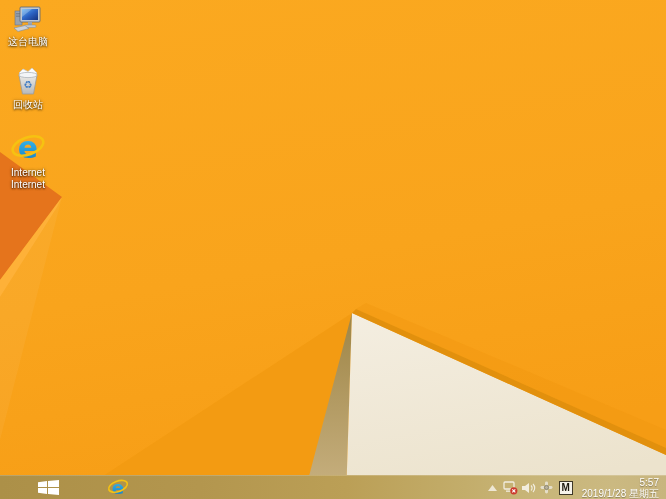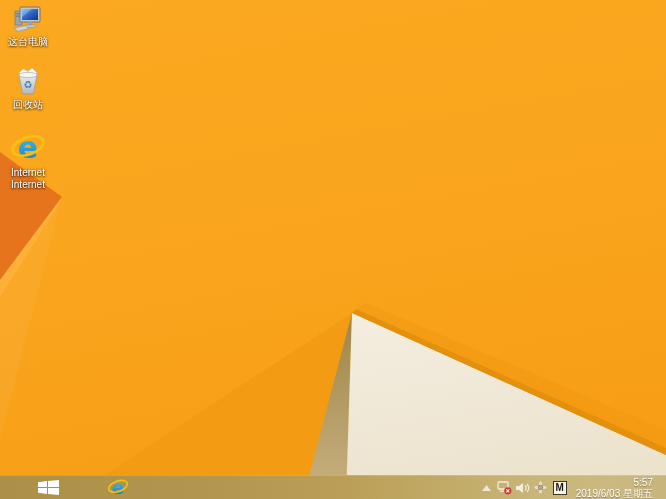--- a/index.html
+++ b/index.html
@@ -51,21 +51,21 @@
     width:16px;height:24px;display:flex;align-items:center;justify-content:center;
     margin-right:2px;
   }
   .ime-badge{
     width:14px;height:14px;margin:0 3px 0 2px;
     background:#F6F3EA;border:1px solid #3E3827;box-sizing:border-box;
     color:#1E1A10;font-size:10px;font-weight:bold;line-height:12px;
     display:flex;align-items:center;justify-content:center;
   }
   .clock{
-    margin:0 13px 0 6px;text-align:right;color:#fff;
+    margin:0 7px 0 6px;text-align:right;color:#fff;
     font-size:10px;line-height:11px;
     text-shadow:0 1px 1px rgba(0,0,0,.35);
     white-space:nowrap;
   }
 </style>
 </head>
 <body>
 
 <div class="desktop">
 
@@ -203,17 +203,17 @@
           <rect x="5" y="0.5" width="3" height="12" rx="1.4" fill="#E8E2D2" opacity="0.9"></rect>
           <rect x="0.5" y="5" width="12" height="3" rx="1.4" fill="#E8E2D2" opacity="0.9"></rect>
           <circle cx="6.5" cy="6.5" r="2.1" fill="#B9B09A" stroke="#6E684F" stroke-width="0.7"></circle>
         </svg>
       </div>
 
       <div class="ime-badge">M</div>
 
       <div class="clock">
         <div>5:57</div>
-        <div>2019/6/03 星期五</div>
+        <div>2019/1/28 星期五</div>
       </div>
     </div>
   </div>
 </div>
 
 </body></html>

